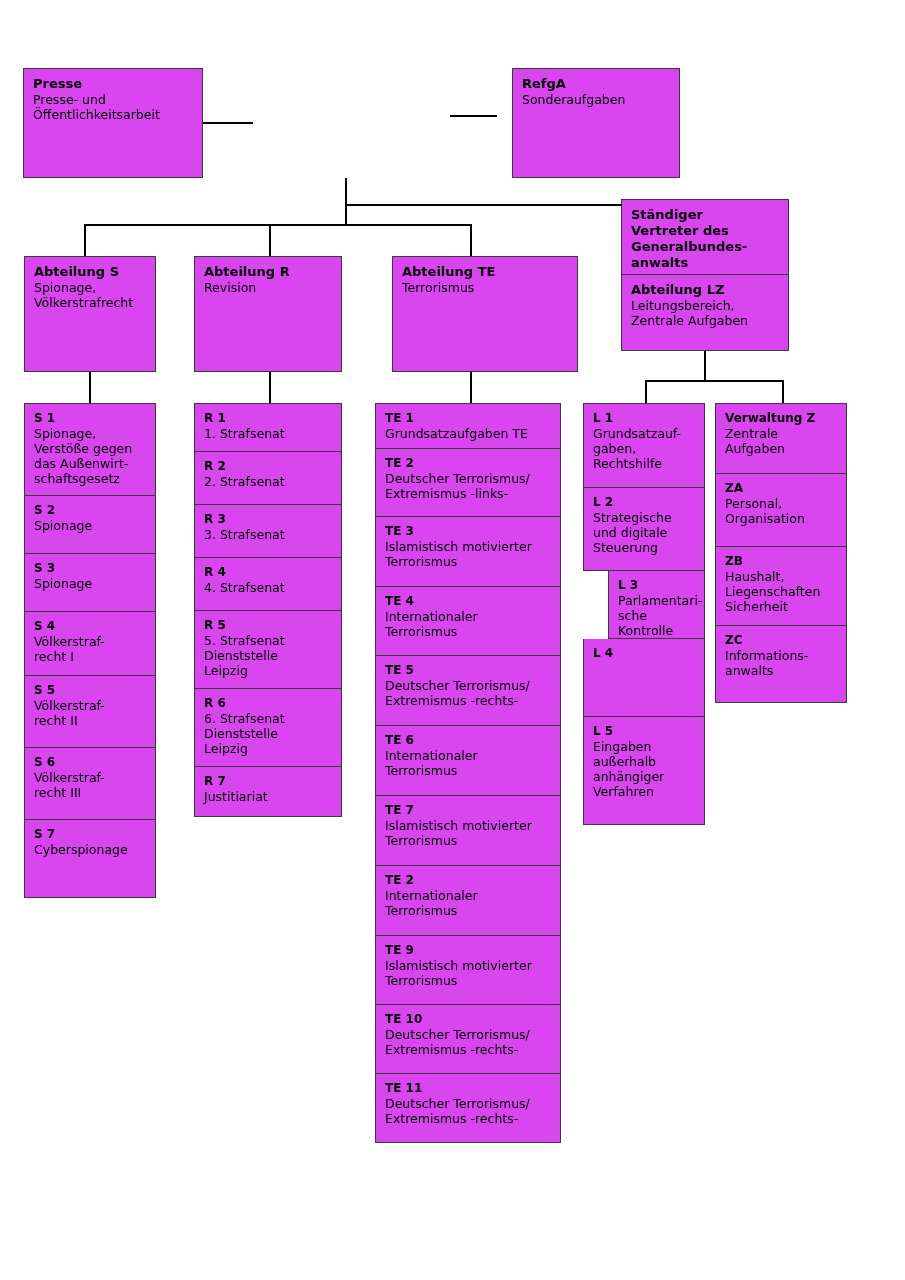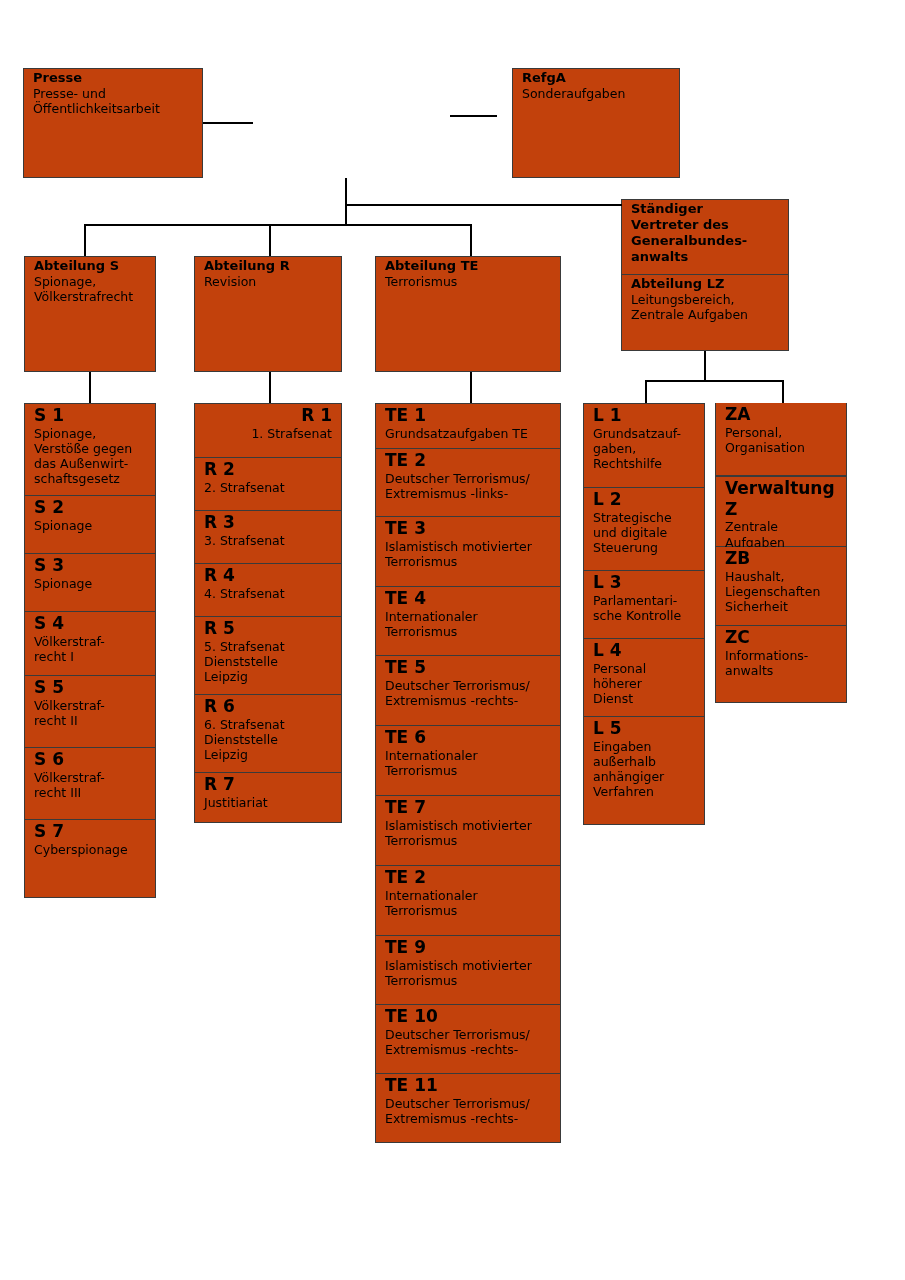--- a/index.html
+++ b/index.html
@@ -15,27 +15,27 @@
     position: relative;
     width: 905px;
     height: 1280px;
     background: #ffffff;
     overflow: hidden;
   }
   .node {
     position: absolute;
     box-sizing: border-box;
     border: 1px solid #3a3a3a;
-    background: #c2410c;
-    padding: 1px 9px 6px 9px;
+    background: #d946ef;
+    padding: 7px 9px 6px 9px;
     line-height: 1.22;
   }
   .node .code {
     font-weight: bold;
-    font-size: 17px;
+    font-size: 12px;
     display: block;
     white-space: pre-line;
   }
   .node .desc {
     font-size: 12.5px;
     display: block;
     white-space: pre-line;
   }
   .node.big .code {
     font-size: 13px;
@@ -97,21 +97,21 @@
 
   <div class="node big" style="left:24px; top:256px; width:132px; height:116px;">
     <span class="code">Abteilung S</span>
     <span class="desc">Spionage,
 Völkerstrafrecht</span>
   </div>
   <div class="node big" style="left:194px; top:256px; width:148px; height:116px;">
     <span class="code">Abteilung R</span>
     <span class="desc">Revision</span>
   </div>
-  <div class="node big" style="left:375px; top:256px; width:186px; height:116px;">
+  <div class="node big" style="left:392px; top:256px; width:186px; height:116px;">
     <span class="code">Abteilung TE</span>
     <span class="desc">Terrorismus</span>
   </div>
 
   <div class="conn v" style="left:89px; top:372px; height:31px;"></div>
   <div class="conn v" style="left:269px; top:372px; height:31px;"></div>
   <div class="conn v" style="left:470px; top:372px; height:31px;"></div>
 
   <div class="conn v" style="left:704px; top:351px; height:31px;"></div>
   <div class="conn h" style="left:645px; top:380px; width:139px;"></div>
@@ -148,21 +148,21 @@
         <span class="code">S 6</span>
         <span class="desc">Völkerstraf-
 recht III</span>
       </div>
       <div class="node" style="position: relative; height: 78px; border-top: none;">
         <span class="code">S 7</span>
         <span class="desc">Cyberspionage</span>
       </div>
     </div>
   <div id="stack-r" style="position:absolute; left:194px; top:403px; width:148px;">
-      <div class="node" style="position: relative; height: 55px; text-align: right;">
+      <div class="node" style="position: relative; height: 49px;">
         <span class="code">R 1</span>
         <span class="desc">1. Strafsenat</span>
       </div>
       <div class="node" style="position: relative; height: 53px; border-top: none;">
         <span class="code">R 2</span>
         <span class="desc">2. Strafsenat</span>
       </div>
       <div class="node" style="position: relative; height: 53px; border-top: none;">
         <span class="code">R 3</span>
         <span class="desc">3. Strafsenat</span>
@@ -250,49 +250,46 @@
         <span class="desc">Grundsatzauf-
 gaben,
 Rechtshilfe</span>
       </div>
       <div class="node" style="position: relative; height: 83px; border-top: none;">
         <span class="code">L 2</span>
         <span class="desc">Strategische
 und digitale
 Steuerung</span>
       </div>
-      <div class="node" style="position: relative; height: 68px; border-top: none;">
+      <div class="node" style="position: relative; height: 68px; border-top: none; margin-left: 25px;">
         <span class="code">L 3</span>
         <span class="desc">Parlamentari-
 sche Kontrolle</span>
       </div>
       <div class="node" style="position: relative; height: 78px; border-top: none;">
         <span class="code">L 4</span>
-        <span class="desc">Personal
-höherer
-Dienst</span>
       </div>
       <div class="node" style="position: relative; height: 108px; border-top: none;">
         <span class="code">L 5</span>
         <span class="desc">Eingaben
 außerhalb
 anhängiger
 Verfahren</span>
       </div>
     </div>
   <div id="stack-z" style="position:absolute; left:715px; top:403px; width:132px;">
+      <div class="node" style="position: relative; height: 71px;">
+        <span class="code">Verwaltung Z</span>
+        <span class="desc">Zentrale
+Aufgaben</span>
+      </div>
       <div class="node" style="position: relative; height: 73px; border-top: none;">
         <span class="code">ZA</span>
         <span class="desc">Personal,
 Organisation</span>
-      </div>
-      <div class="node" style="position: relative; height: 71px;">
-        <span class="code">Verwaltung Z</span>
-        <span class="desc">Zentrale
-Aufgaben</span>
       </div>
       <div class="node" style="position: relative; height: 79px; border-top: none;">
         <span class="code">ZB</span>
         <span class="desc">Haushalt,
 Liegenschaften
 Sicherheit</span>
       </div>
       <div class="node" style="position: relative; height: 77px; border-top: none;">
         <span class="code">ZC</span>
         <span class="desc">Informations-

